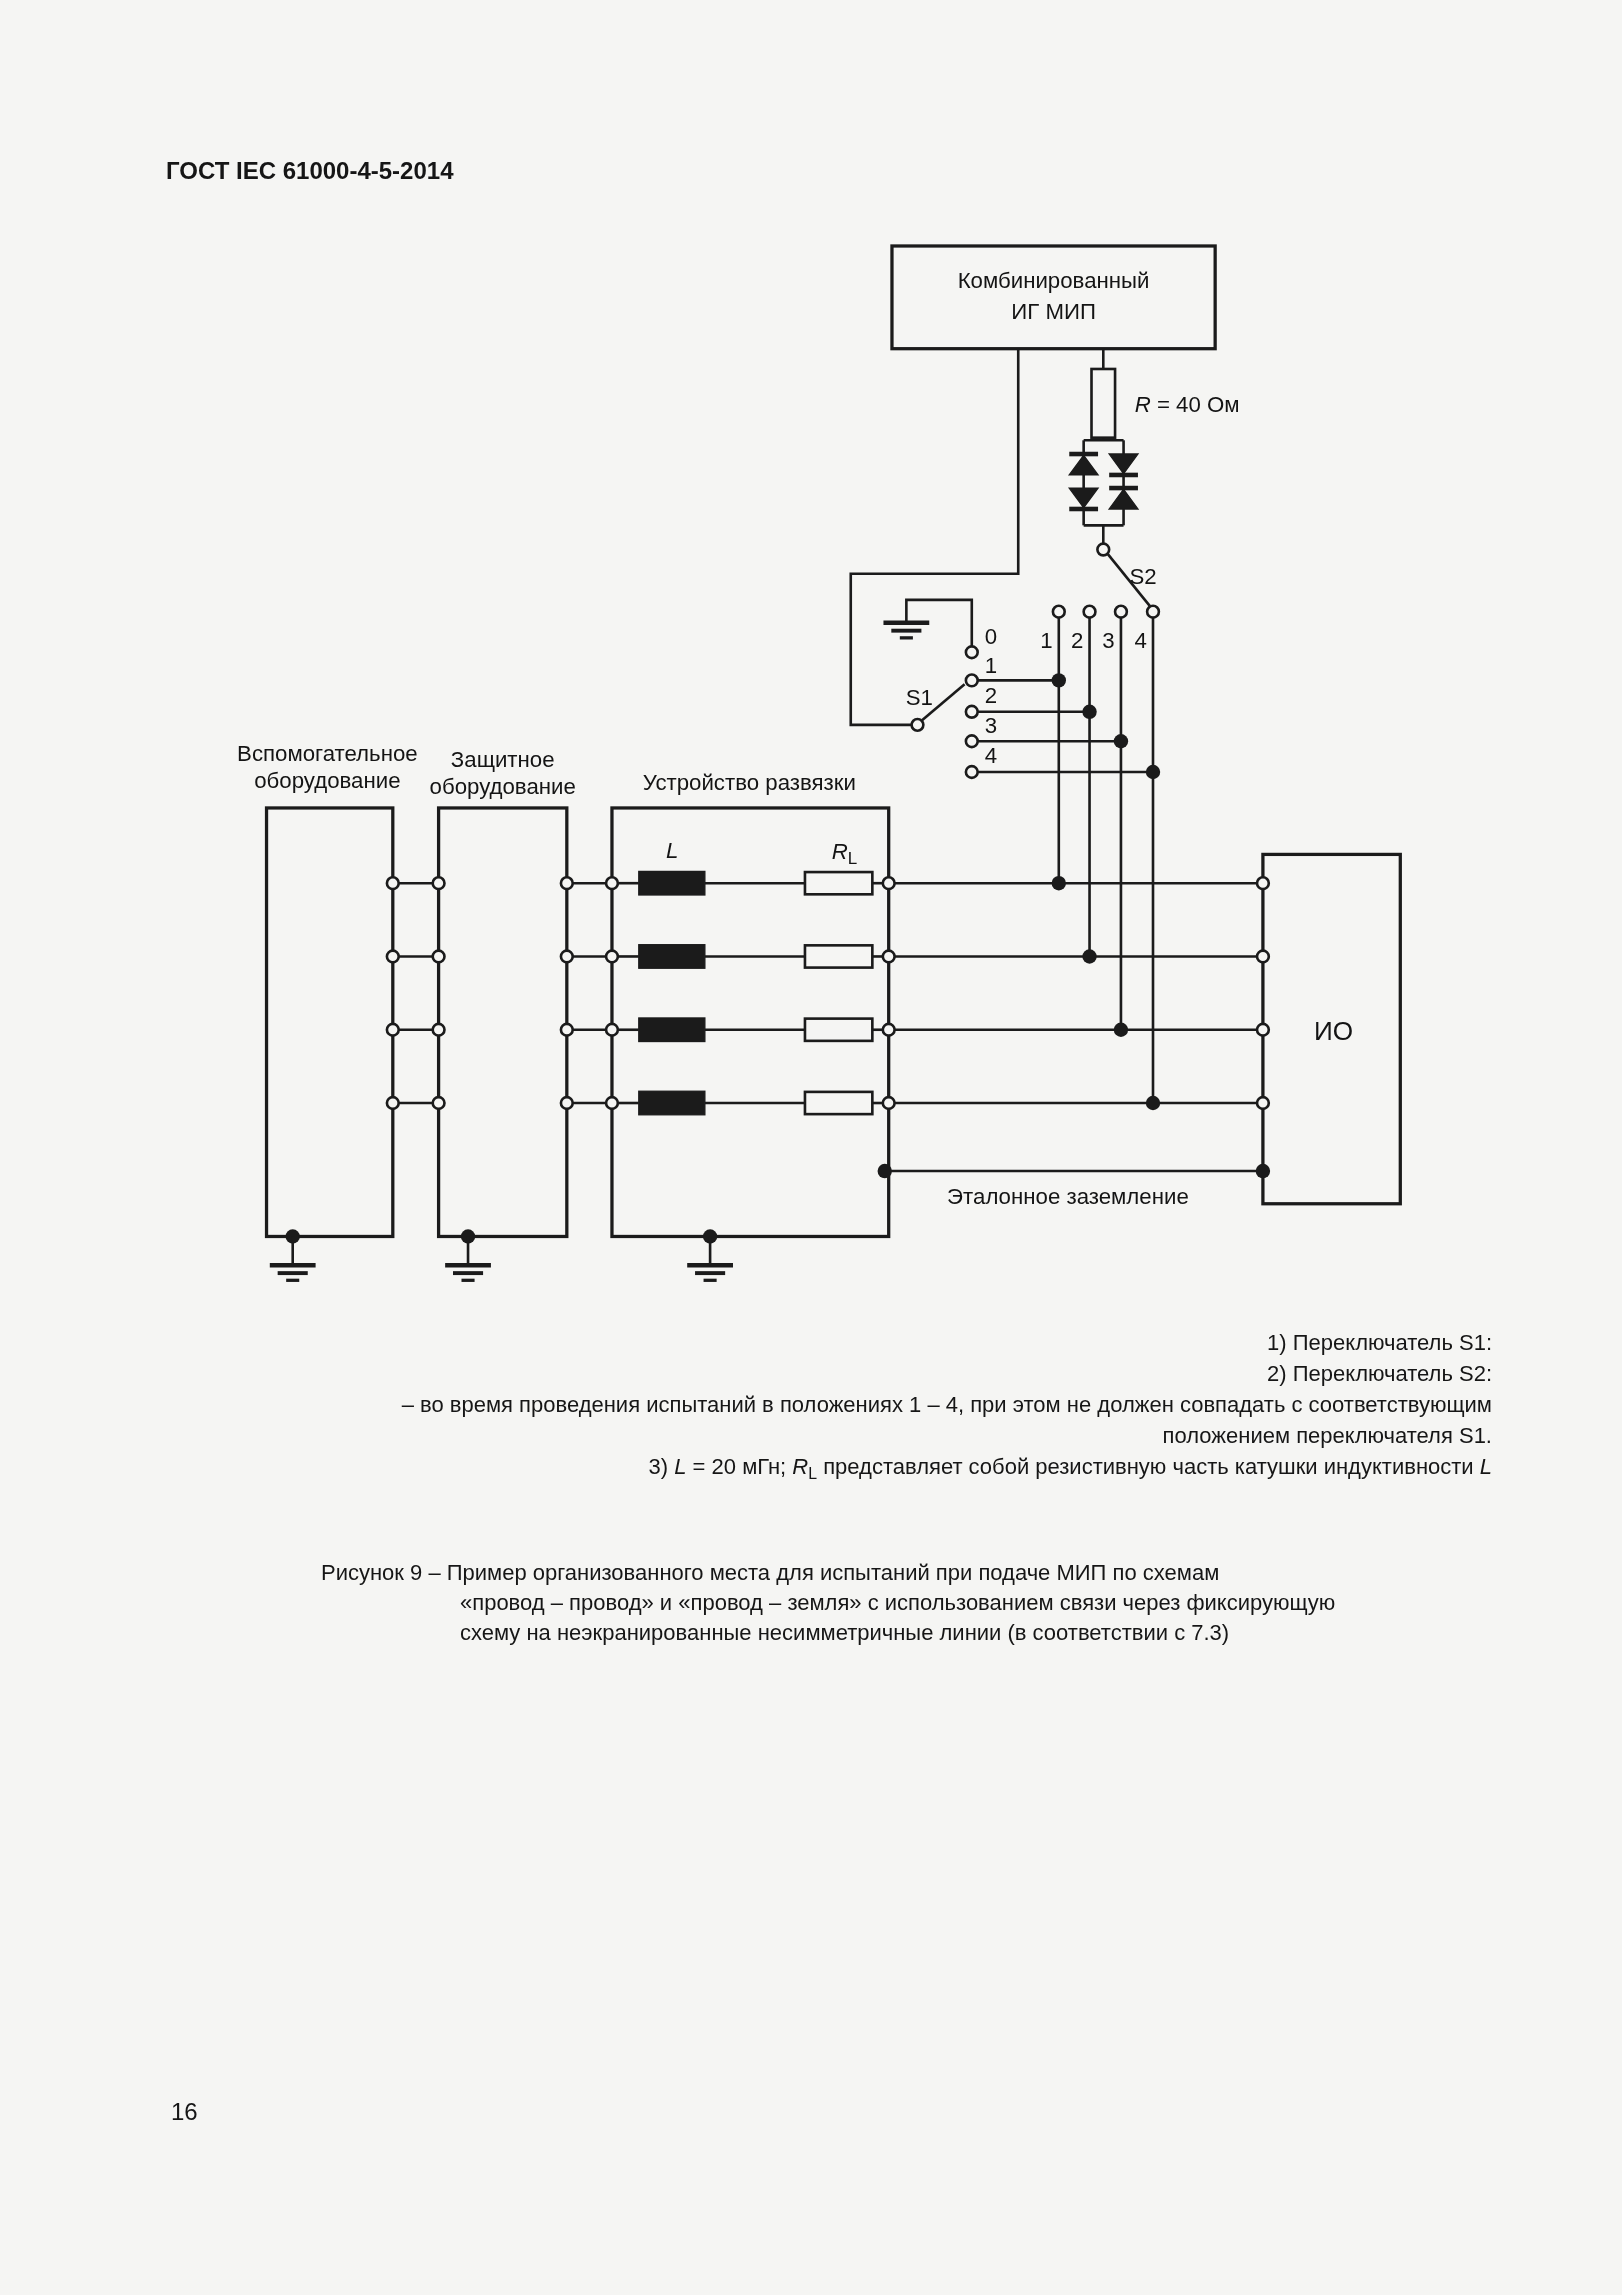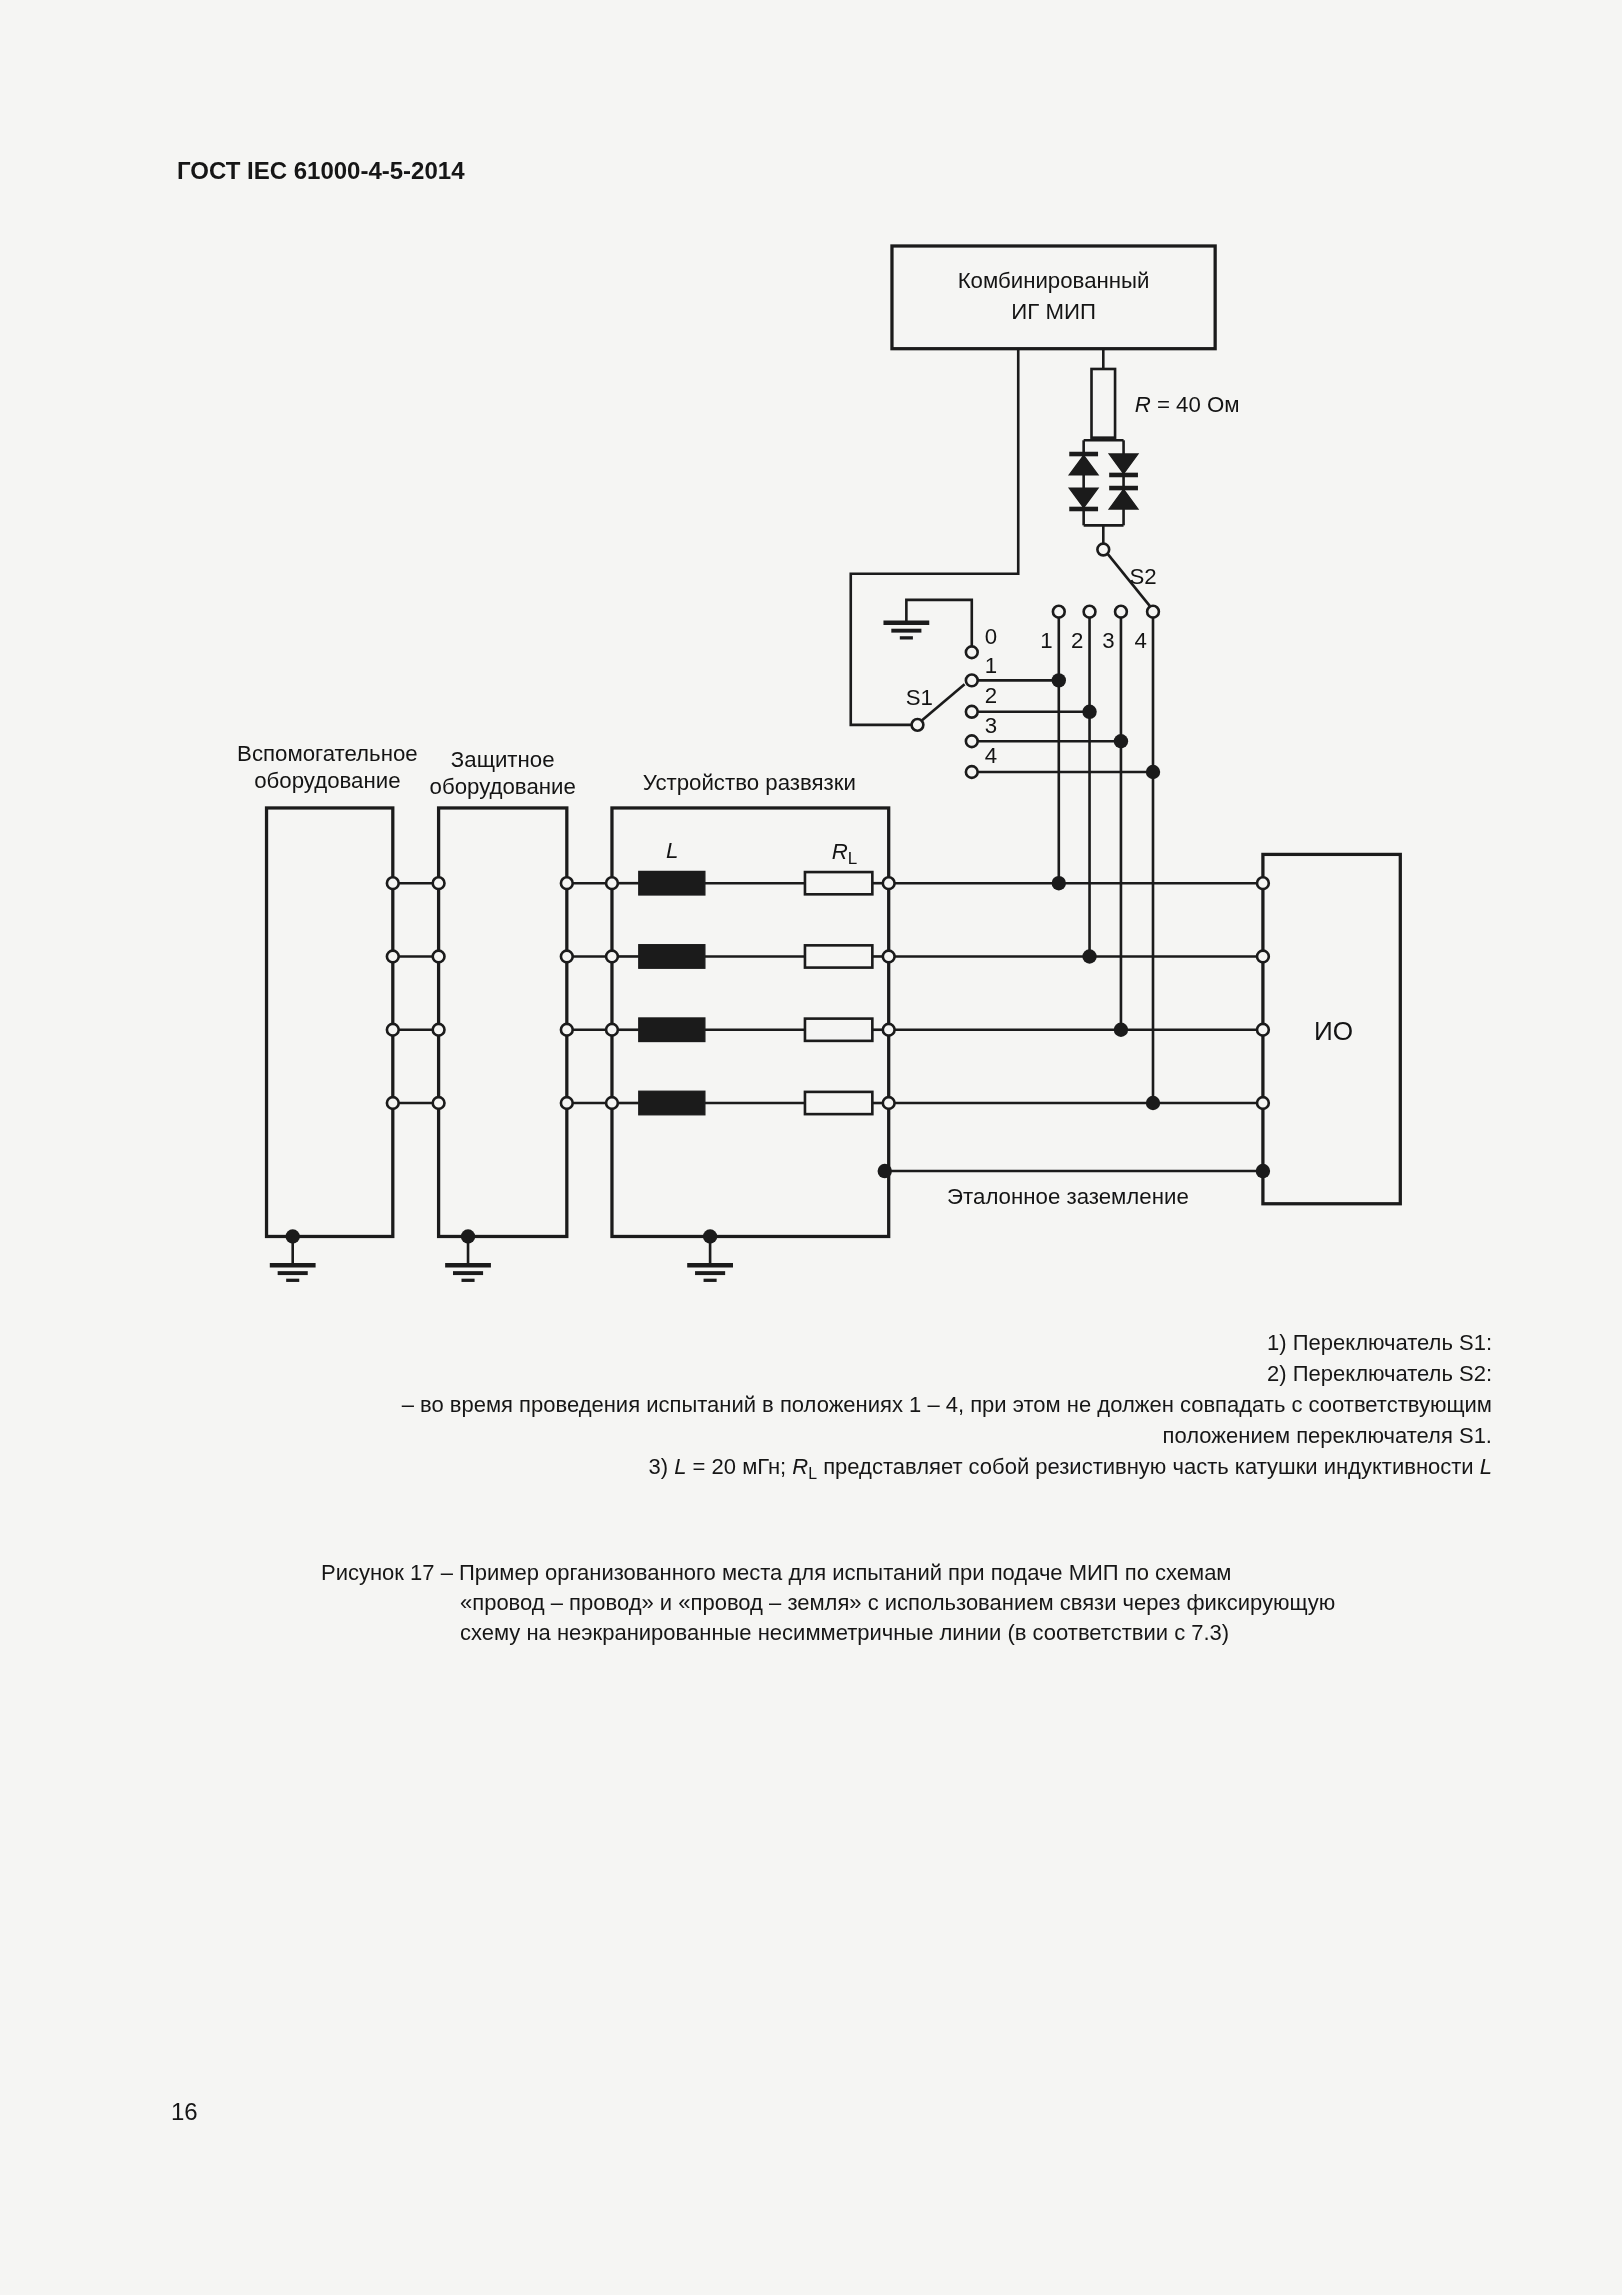--- a/index.html
+++ b/index.html
@@ -6,21 +6,21 @@
   .page{
     position:relative;
     width:1623px;height:2295px;
     background:#f5f5f3;
     font-family:"Liberation Sans",sans-serif;
     color:#161616;
     overflow:hidden;
   }
   .hdr{
     position:absolute;left:166px;top:157px;
-    font-size:24px;font-weight:bold;letter-spacing:0;margin-left:11px;
+    font-size:24px;font-weight:bold;letter-spacing:0;
   }
   .schematic{position:absolute;left:0;top:0;}
   
   .wire{stroke:#1b1b1b;stroke-width:4;fill:none;}
   .box{fill:none;stroke:#1b1b1b;stroke-width:5;}
   .comp{fill:#f5f5f3;stroke:#1b1b1b;stroke-width:4;}
   .fillcomp{fill:#1b1b1b;stroke:#1b1b1b;stroke-width:2;}
   .term{fill:#f5f5f3;stroke:#1b1b1b;stroke-width:4;}
   .dot{fill:#1b1b1b;stroke:none;}
   .bar{stroke:#1b1b1b;stroke-width:7;fill:none;}
@@ -254,21 +254,21 @@
 
   <div class="notes">
     <div class="ind">1) Переключатель S1:</div>
     <div class="ind">2) Переключатель S2:</div>
     <div class="ind">– во время проведения испытаний в положениях 1 – 4, при этом не должен совпадать с соответствующим</div>
     <div>положением переключателя S1.</div>
     <div class="ind"><span>3) </span><span class="it">L</span><span> = 20 мГн; </span><span class="it">R</span><span class="sub">L</span><span> представляет собой резистивную часть катушки индуктивности </span><span class="it">L</span></div>
   </div>
 
   <div class="caption">
-    <div>Рисунок 17 – Пример организованного места для испытаний при подаче МИП по схемам</div>
+    <div>Рисунок 9 – Пример организованного места для испытаний при подаче МИП по схемам</div>
     <div class="cont">«провод – провод» и «провод – земля» с использованием связи через фиксирующую</div>
     <div class="cont">схему на неэкранированные несимметричные линии (в соответствии с 7.3)</div>
   </div>
 
   <div class="pagenum">16</div>
 
 </div>
 
 
 </body></html>

